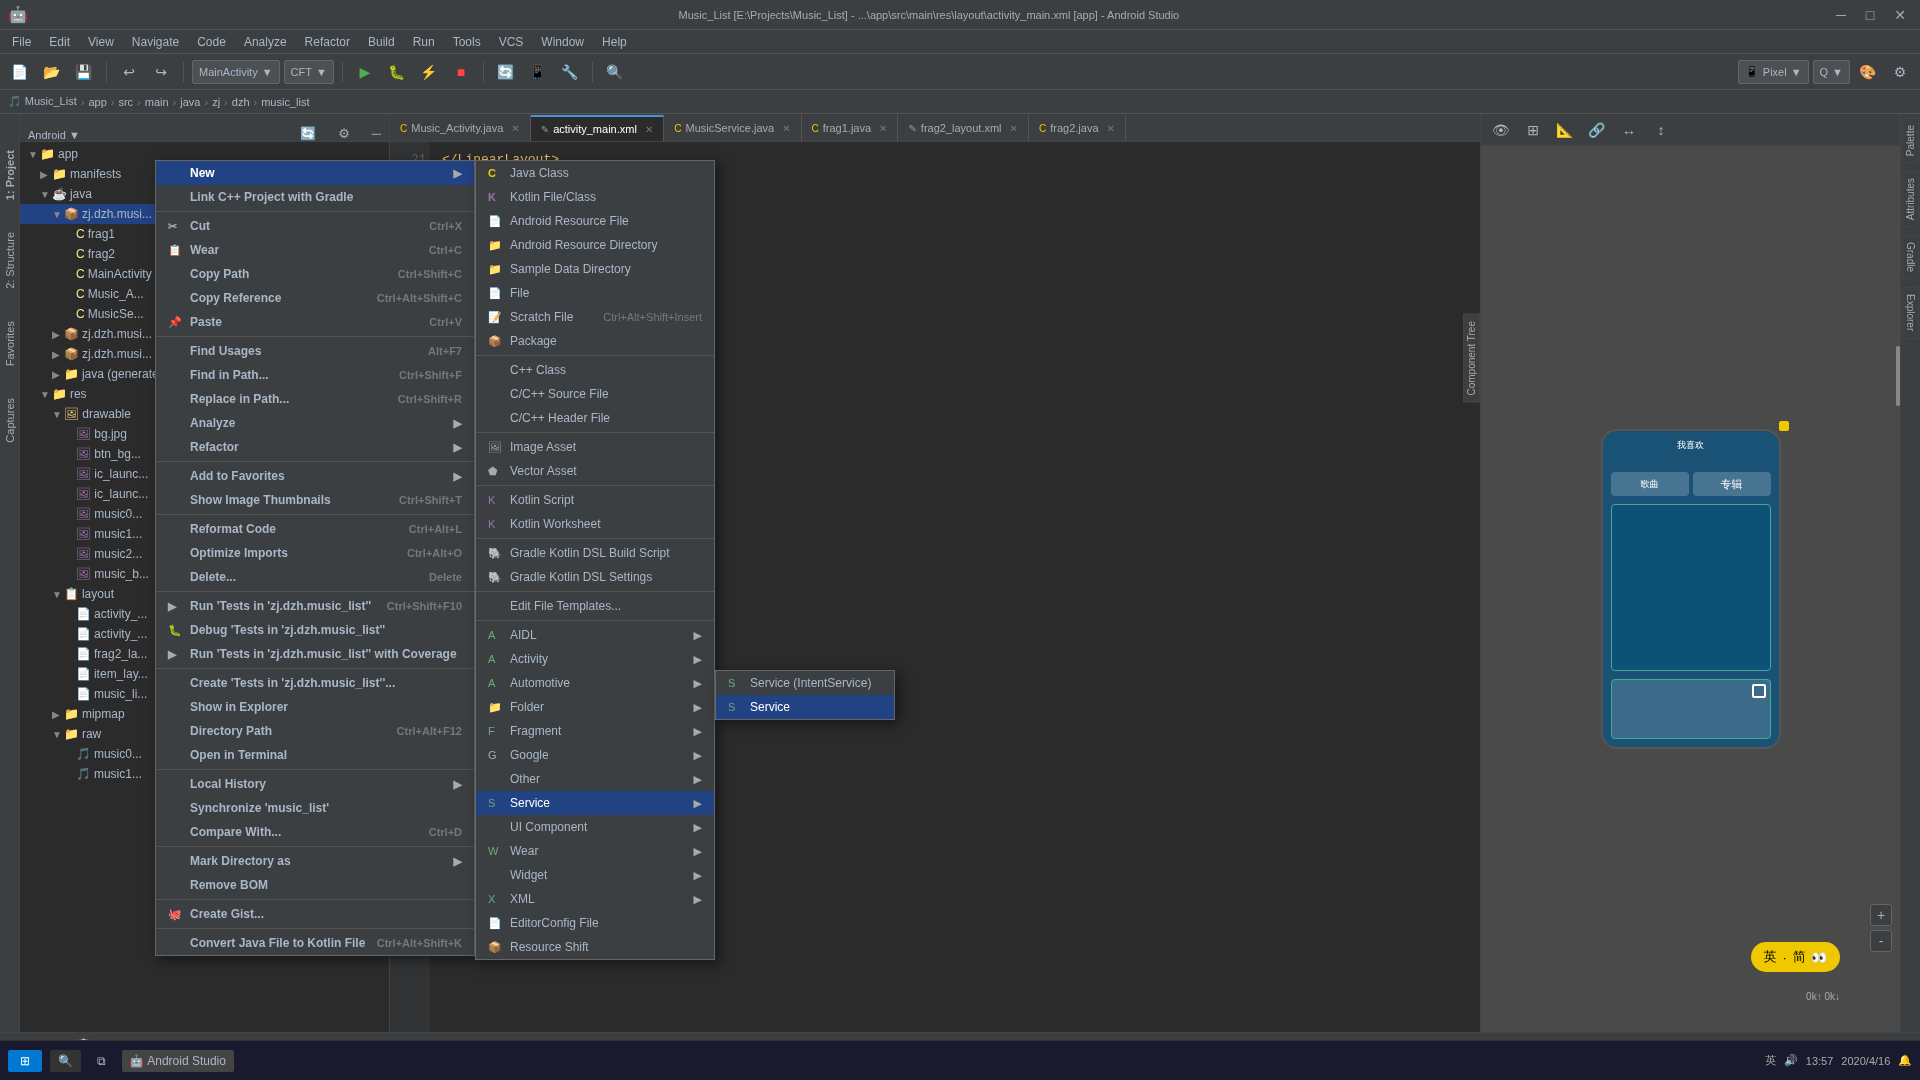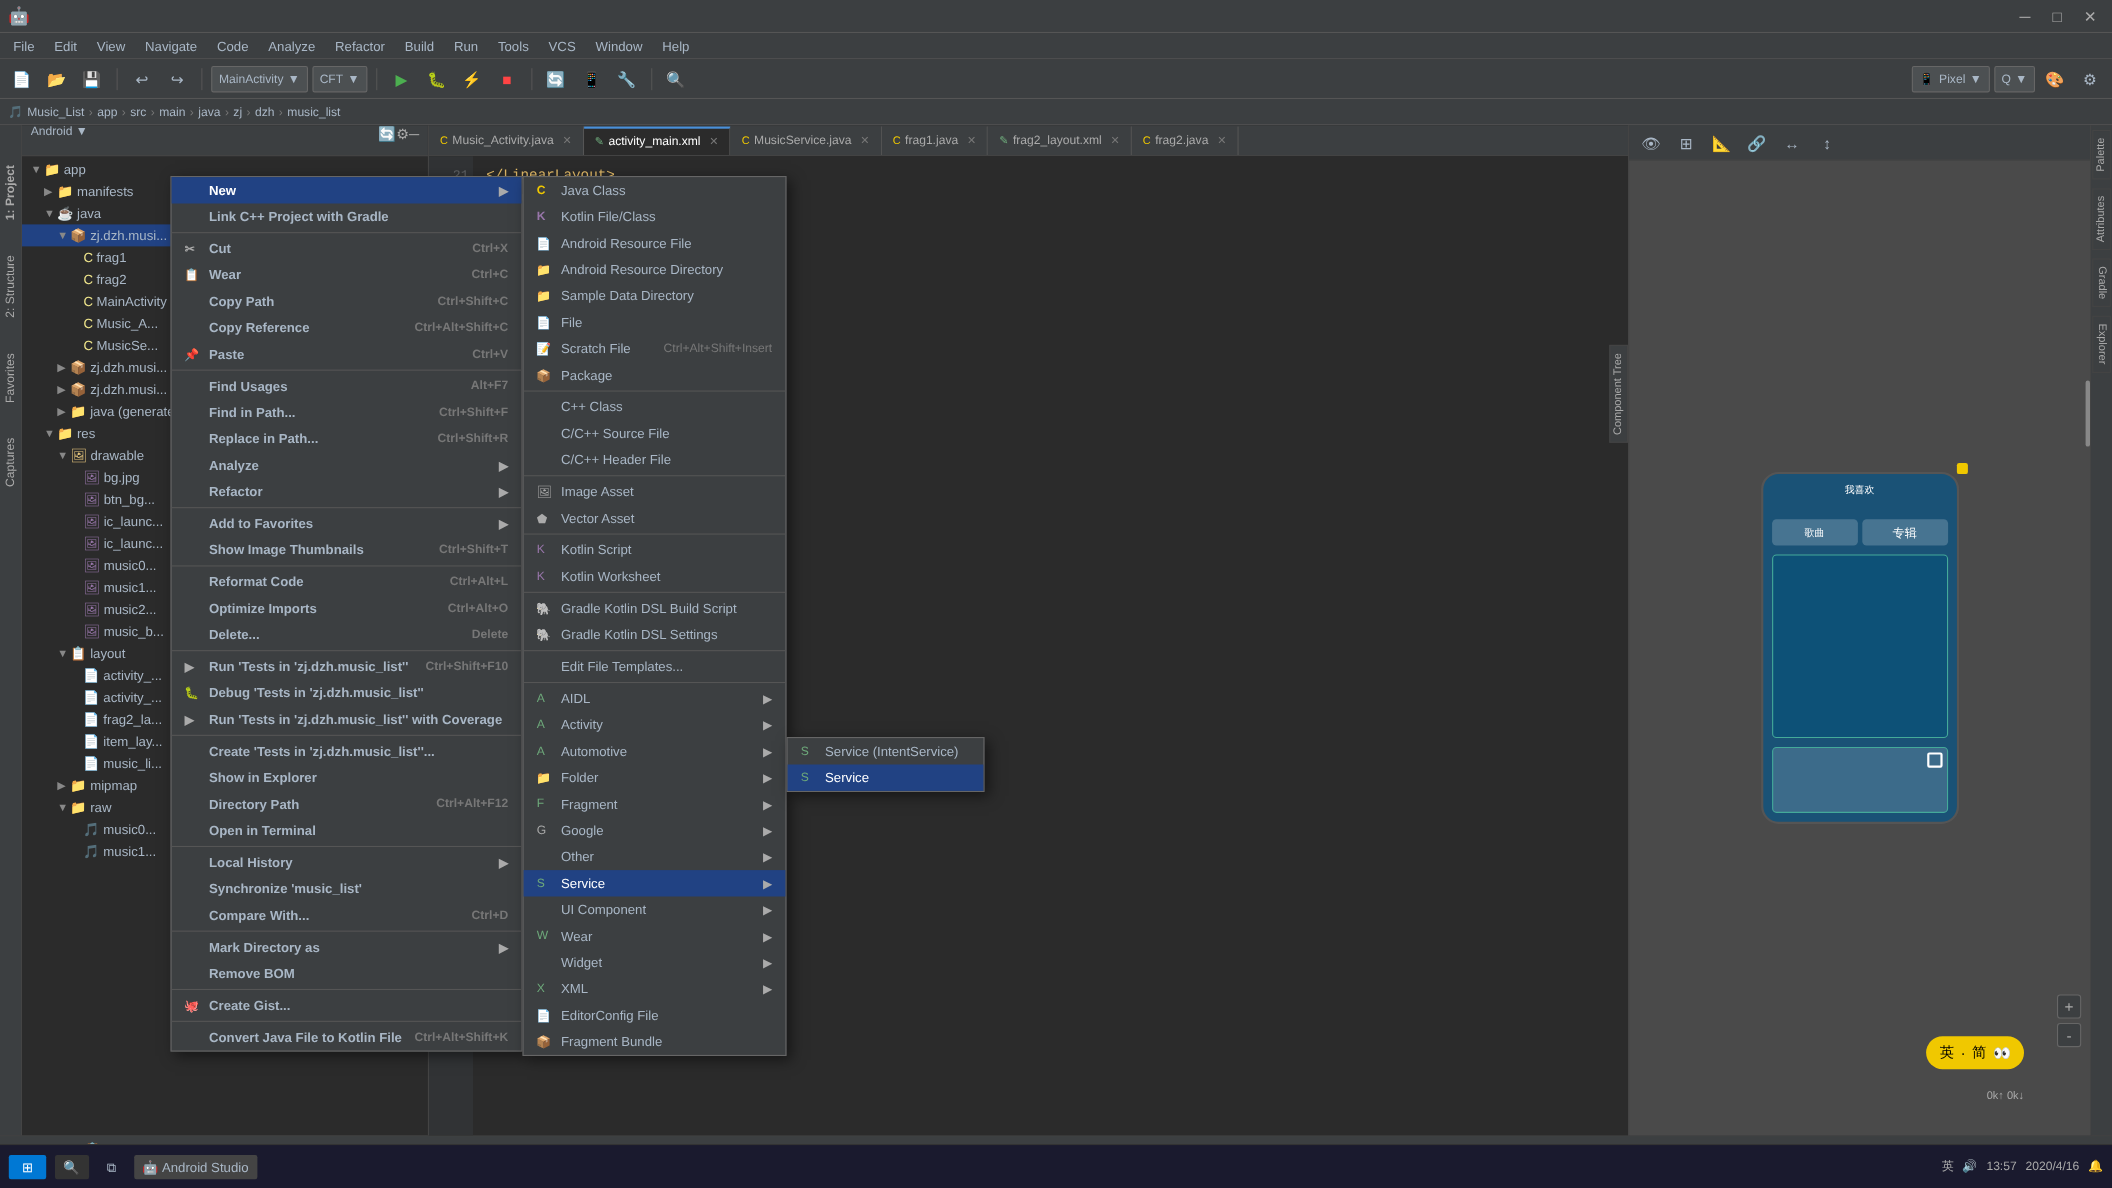--- a/index.html
+++ b/index.html
@@ -85,24 +85,24 @@
       width: 370px;
       background: #2b2b2b;
       border-right: 1px solid #444;
       display: flex;
       flex-direction: column;
     }
     #project-panel-header {
       background: #3c3f41;
       height: 28px;
       display: flex;
-      align-items: flex-start;
+      align-items: flex-end;
       padding: 0 8px;
       border-bottom: 1px solid #444;
-      gap: 0;
+      gap: 22px;
       font-size: 11px;
     }
     .panel-icon-btn { cursor: pointer; color: #aaa; font-size: 13px; }
     #project-tree {
       flex: 1;
       overflow-y: auto;
       padding: 2px 0;
       font-size: 12px;
     }
     .tree-item {
@@ -401,20 +401,21 @@
       cursor: pointer; color: #aaa; font-size: 14px;
     }
   </style>
 </head>
 <body>
 
 <div id="title-bar">
   <div id="title-bar-left">
     <span style="font-size:16px;">🤖</span>
   </div>
+  <div id="title-bar-center">Music_List [E:\Projects\Music_List] - ...\app\src\main\res\layout\activity_main.xml [app] - Android Studio</div>
   <div id="title-bar-right">
     <span>─</span>
     <span>□</span>
     <span>✕</span>
   </div>
 </div>
 
 <div id="menu-bar">
   <div class="menu-item">File</div>
   <div class="menu-item">Edit</div>
@@ -1295,21 +1296,21 @@
     </div>
     <div class="ctx-item">
       <div class="ctx-item-left">
         <span class="ctx-icon">📄</span>
         <span>EditorConfig File</span>
       </div>
     </div>
     <div class="ctx-item">
       <div class="ctx-item-left">
         <span class="ctx-icon">📦</span>
-        <span>Fragment Bundle</span>
+        <span>Resource Shift</span>
       </div>
     </div>
   </div>
 
   <div id="ctx-menu-3">
     <div class="ctx-item">
       <div class="ctx-item-left">
         <span class="ctx-icon" style="color:#6da87a;">S</span>
         <span>Service (IntentService)</span>
       </div>

